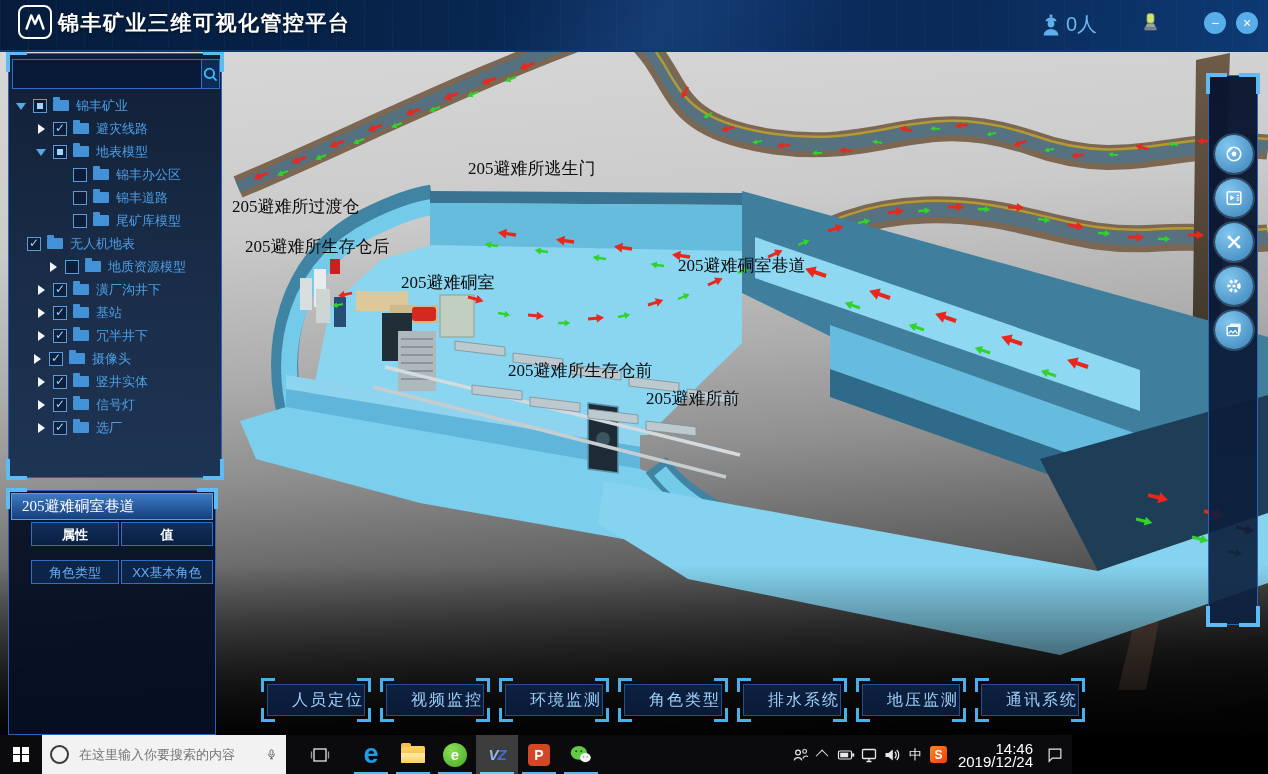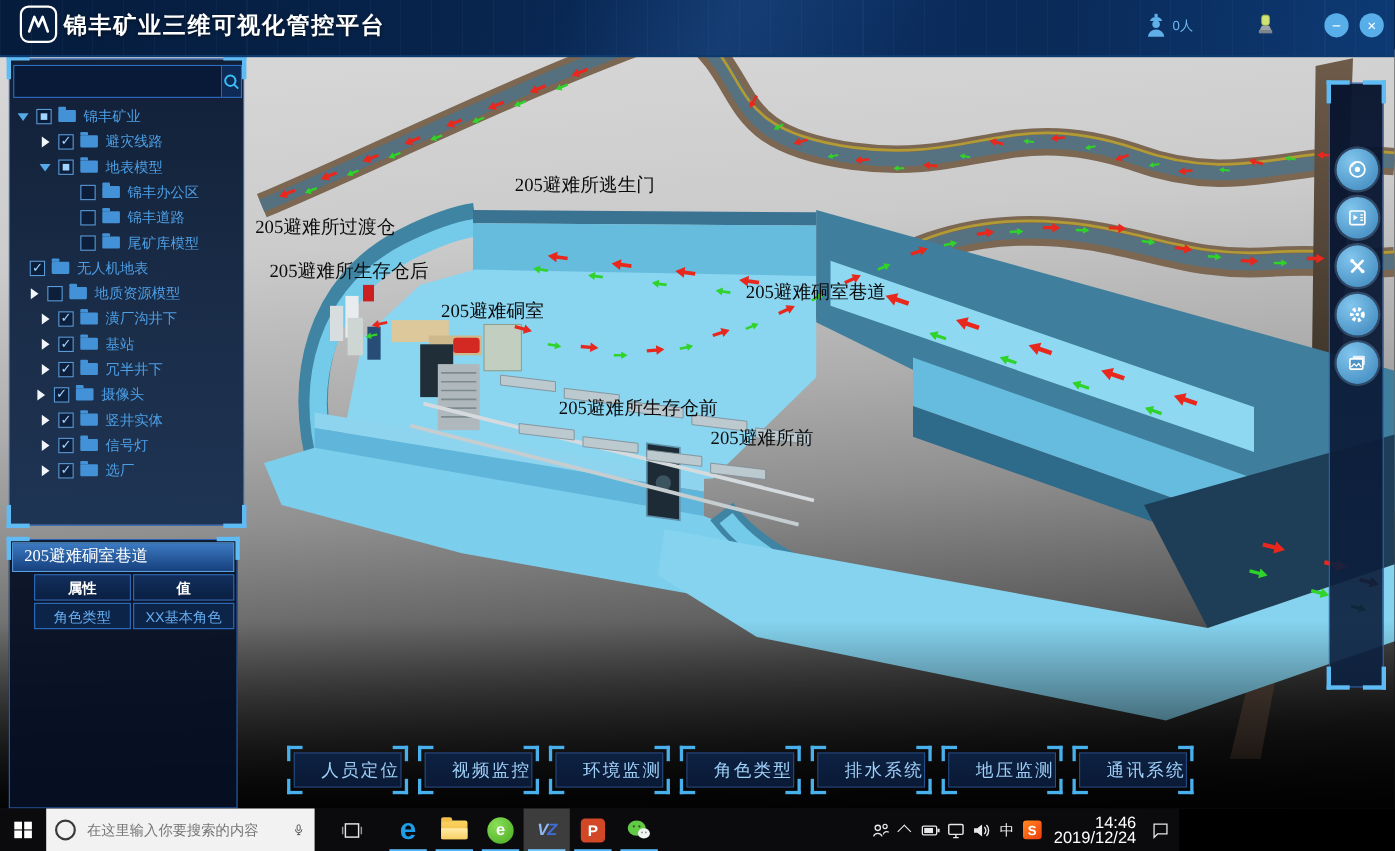--- a/index.html
+++ b/index.html
@@ -9,21 +9,21 @@
   
   .hdr{position:absolute;left:0;top:0;width:1268px;height:52px;
     background:linear-gradient(100deg,#051c3c 0%,#07234a 30%,#0b2e60 55%,#0a2a58 75%,#0d3a74 100%);
     border-bottom:2px solid #0d3a6e;box-sizing:border-box;z-index:40;}
   .hdr::before{content:"";position:absolute;inset:0;
     background:linear-gradient(115deg,transparent 40%,rgba(90,160,255,0.14) 52%,transparent 66%),
                repeating-linear-gradient(90deg,rgba(120,170,255,0.05) 0 1px,transparent 1px 28px);}
   .logo{position:absolute;left:18px;top:5px;width:34px;height:34px;border:2px solid #fff;border-radius:8px;box-sizing:border-box;}
   .hdr-title{position:absolute;left:58px;top:9px;color:#fff;font-size:21px;font-weight:bold;letter-spacing:1.5px;text-shadow:0 1px 3px rgba(0,0,0,.6);}
   .miner-wrap{position:absolute;left:1040px;top:11px;display:flex;align-items:center;gap:4px;}
-  .person-count{color:#6db8f0;font-size:12px;}
+  .person-count{color:#6db8f0;font-size:20px;}
   .lamp-wrap{position:absolute;left:1138px;top:10px;}
   .winbtn{position:absolute;top:12px;width:22px;height:22px;border-radius:50%;background:#58aee8;color:#fff;
     display:flex;align-items:center;justify-content:center;font-size:14px;line-height:1;cursor:pointer;}
   .winbtn.min{left:1204px;}
   .winbtn.cls{left:1236px;}
 
   
   .viewport{position:absolute;left:0;top:45px;width:1268px;height:690px;overflow:hidden;
     background:linear-gradient(176deg,#d8d8d8 0%,#cbcbcb 26%,#adadad 45%,#8f8f8f 58%,#5c5c5c 74%,#1f1f1f 90%,#0d0d0d 100%);}
   .scene{position:absolute;left:0;top:0;}
@@ -60,21 +60,21 @@
   .tfold::before{content:"";position:absolute;left:0;top:-3px;width:7px;height:3px;background:#4392d8;border-radius:1px 1px 0 0;}
   .tlabel{color:#4d9fe6;font-size:13px;white-space:nowrap;}
 
   
   .props-panel{position:absolute;left:8px;top:445px;width:208px;height:245px;z-index:10;
     background:rgba(6,16,36,0.94);border:1px solid #2a63b8;box-sizing:border-box;}
   .props-title{margin:2px;height:25px;line-height:25px;padding-left:10px;color:#fff;
     font-family:"Liberation Serif","DejaVu Serif",serif;font-size:15px;
     background:linear-gradient(180deg,#3c7ac2,#16407e);border:1px solid #5aa0e0;}
   .ptable{margin:1px 2px;}
-  .prow{display:flex;gap:2px;margin-bottom:2px;padding-left:20px;}
+  .prow{display:flex;gap:2px;margin-bottom:14px;padding-left:20px;}
   .pcell{height:24px;line-height:24px;text-align:center;border:1px solid #2f6fc4;box-sizing:border-box;font-size:13px;}
   .pcell.h{background:linear-gradient(180deg,#122f5c,#0a1f42);color:#fff;font-weight:bold;}
   .pcell.v{background:#0d2449;color:#66aef2;}
   .pc1{width:97px;}.pc2{width:102px;}
 
   
   .rtool{position:absolute;left:1208px;top:30px;width:50px;height:550px;z-index:10;
     background:linear-gradient(180deg,rgba(9,20,46,0.97),rgba(13,34,64,0.9));
     border:1px solid #2a63b8;box-sizing:border-box;}
   .rbtn{position:absolute;left:6px;width:38px;height:38px;border-radius:50%;cursor:pointer;
@@ -392,21 +392,21 @@
             <span class="cb "></span>
             <span class="tfold"></span>
             <span class="tlabel">尾矿库模型</span>
           </div>
           <div class="trow" style="">
             <span class="arr "></span>
             <span class="cb checked"></span>
             <span class="tfold"></span>
             <span class="tlabel">无人机地表</span>
           </div>
-          <div class="trow" style="padding-left: 16px;">
+          <div class="trow" style="padding-left: 26px; margin-left: 12px;">
             <span class="arr col"></span>
             <span class="cb "></span>
             <span class="tfold"></span>
             <span class="tlabel">地质资源模型</span>
           </div>
           <div class="trow" style="padding-left: 26px;">
             <span class="arr col"></span>
             <span class="cb checked"></span>
             <span class="tfold"></span>
             <span class="tlabel">潢厂沟井下</span>

